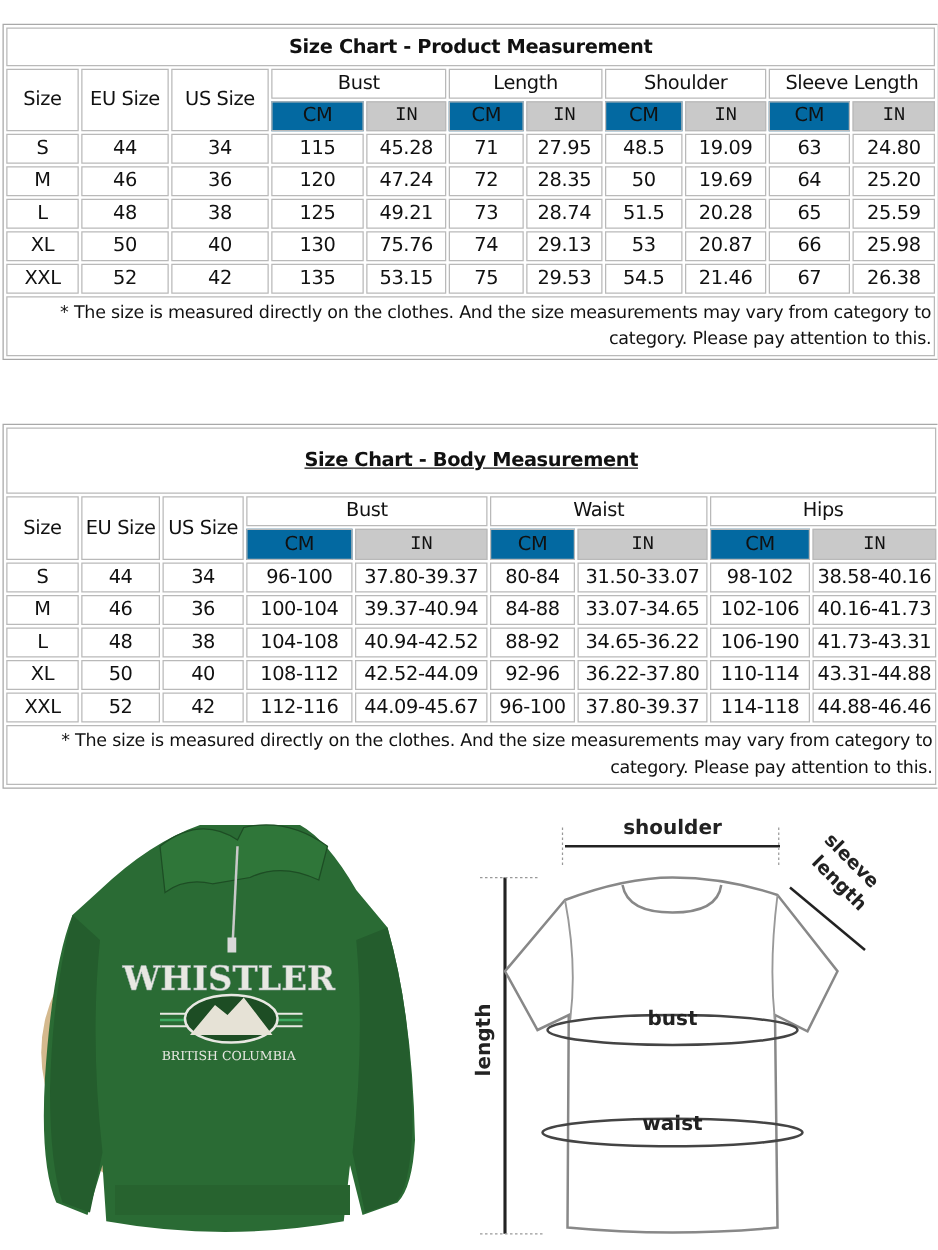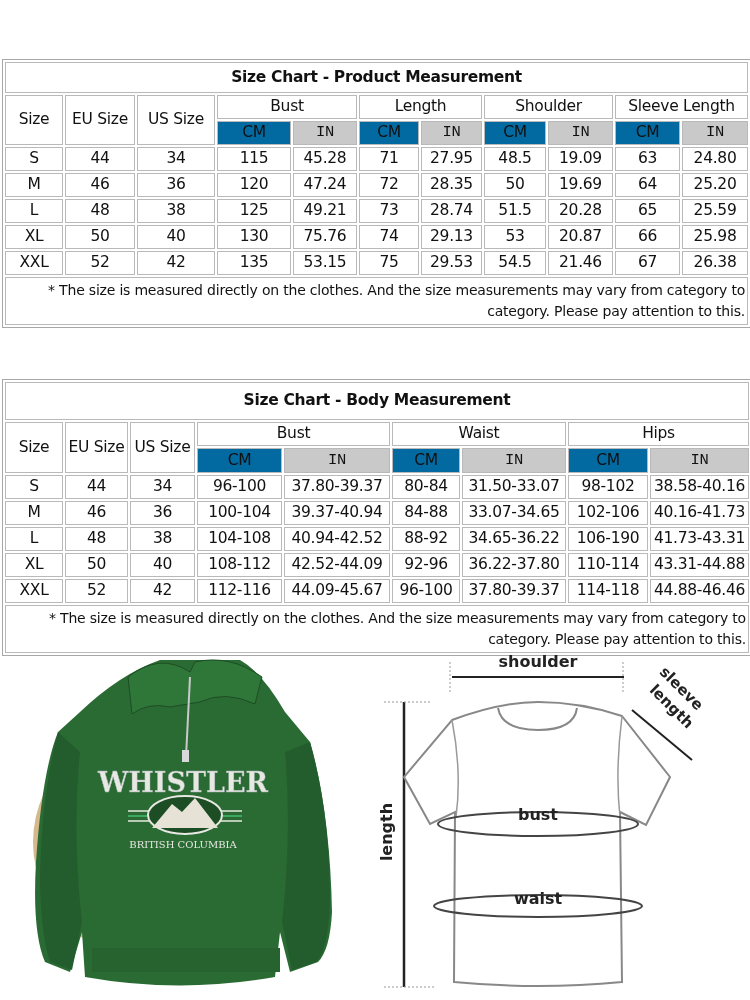--- a/index.html
+++ b/index.html
@@ -8,21 +8,20 @@
 
   .size-table {
     position: absolute;
     left: 2px;
     width: 746px;
     border-collapse: separate;
     border-spacing: 2px;
     border: 1px solid #a8a8a8;
     background: #ffffff;
     table-layout: fixed;
-    margin-top: 40px;
   }
   .size-table td {
     border: 1px solid #b9b9b9;
     text-align: center;
     vertical-align: middle;
     font-size: 15.5px;
     line-height: 1;
     padding: 0;
     white-space: nowrap;
     overflow: hidden;
@@ -45,21 +44,21 @@
   }
 
   #product-table { top: 19px; }
   #product-table .r-title { height: 31px; }
   #product-table .r-h1 { height: 24px; }
   #product-table .r-h2 { height: 24px; }
   #product-table .r-data { height: 24px; }
   #product-table .r-note { height: 48px; }
 
   #body-table { top: 339px; }
-  #body-table .r-title { height: 38px; }
+  #body-table .r-title { height: 53px; text-decoration: underline; }
   #body-table .r-h1 { height: 24px; }
   #body-table .r-h2 { height: 25px; }
   #body-table .r-data { height: 24px; }
   #body-table .r-note { height: 46px; }
 
   .photo-area { position: absolute; left: 0; top: 632px; width: 362px; height: 368px; }
   .diagram-area { position: absolute; left: 370px; top: 632px; width: 380px; height: 368px; }
   svg text { font-family: "DejaVu Sans", "Liberation Sans", sans-serif; }
 </style>
 </head>

